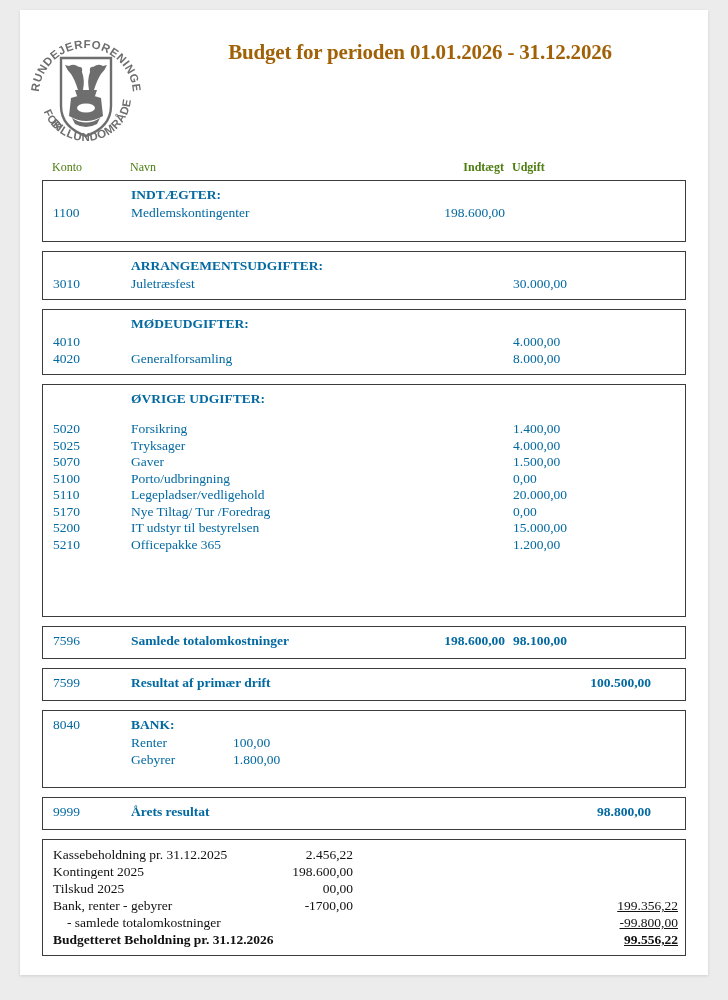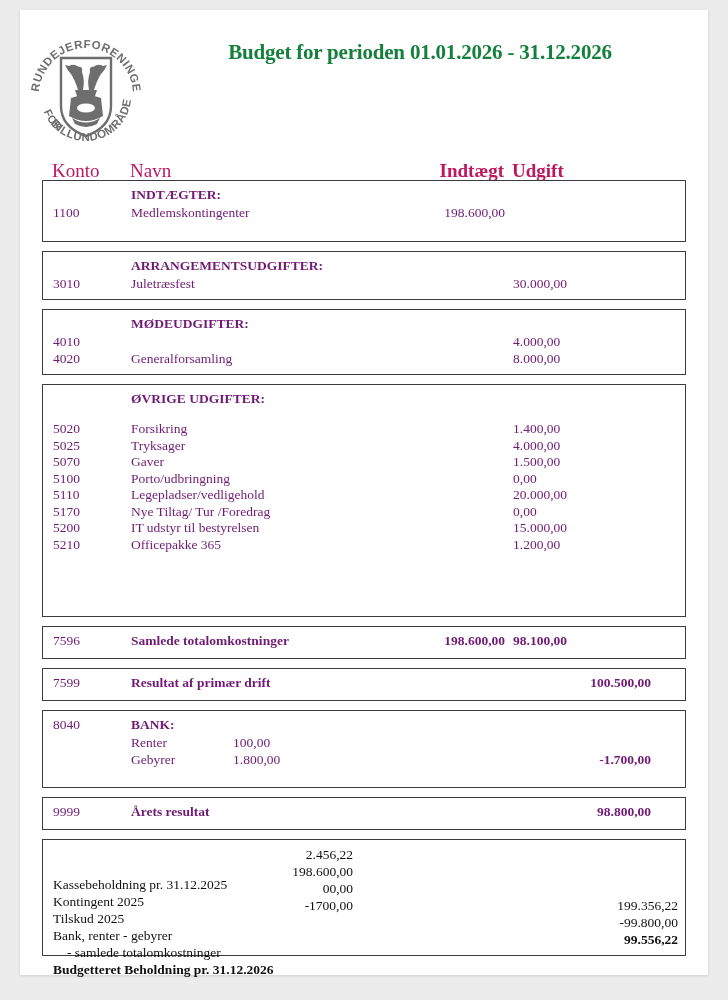--- a/index.html
+++ b/index.html
@@ -28,53 +28,53 @@
     width: 122px; height: 122px;
   }
   #doc-title {
     position: absolute;
     left: 130px; top: 30px;
     width: 540px;
     text-align: center;
     font-size: 21px;
     font-weight: bold;
     letter-spacing: -0.2px;
-    color: #15803d;
+    color: #a16207;
   }
 
   
   .col-konto  { position: absolute; left: 10px;  width: 60px;  text-align: left; }
   .col-navn   { position: absolute; left: 88px;  width: 300px; text-align: left; }
   .col-ind    { position: absolute; left: 300px; width: 162px; text-align: right; }
   .col-udg    { position: absolute; left: 470px; width: 165px; text-align: left; }
 
   
   #colhead {
     position: relative;
     height: 20px;
     margin: 0 22px 0 22px;
-    font-size: 19px;
-    color: #be185d;
+    font-size: 12px;
+    color: #4d7c0f;
   }
   #colhead .col-ind, #colhead .col-udg { font-weight: bold; }
 
   
   .box {
     position: relative;
     margin: 0 22px 0 22px;
     border: 1.4px solid #3c3c3c;
     background: #fff;
   }
   .gap { height: 9px; }
 
   .row {
     position: relative;
     height: 16.5px;
     font-size: 13.5px;
-    color: #701a75;
+    color: #0369a1;
     white-space: nowrap;
   }
   .row.tall { height: 18px; }
   .row .col-konto, .row .col-navn, .row .col-ind, .row .col-udg {
     top: 0; line-height: 16.5px;
   }
   .section-title {
     font-weight: bold;
     font-size: 13.5px;
   }
@@ -92,24 +92,24 @@
   .bank-val   { position: absolute; left: 162px; width: 110px; text-align: left; margin-left: 28px; }
 
   
   .sum-row {
     position: relative;
     height: 17px;
     font-size: 13.5px;
     color: #111;
     white-space: nowrap;
   }
-  .sum-label { position: absolute; left: 10px; width: 270px; text-align: left; line-height: 17px; margin-top: 30px; }
+  .sum-label { position: absolute; left: 10px; width: 270px; text-align: left; line-height: 17px; }
   .sum-label.indent { left: 24px; }
   .sum-mid   { position: absolute; left: 180px; width: 130px; text-align: right; line-height: 17px; }
-  .sum-right { position: absolute; left: 420px; width: 215px; text-align: right; line-height: 17px; }
+  .sum-right { position: absolute; left: 420px; width: 215px; text-align: right; line-height: 17px; text-decoration: underline; }
 </style>
 </head>
 <body>
 
 <div id="page">
 
   <div id="header">
 
     <div id="logo">
       <svg viewBox="0 0 122 122" width="122" height="122" aria-hidden="true">
@@ -288,21 +288,20 @@
       <span class="col-konto">8040</span>
       <span class="col-navn section-title">BANK:</span>
     </div>
     <div class="row">
       <span class="bank-label">Renter</span>
       <span class="bank-val">100,00</span>
     </div>
     <div class="row">
       <span class="bank-label">Gebyrer</span>
       <span class="bank-val">1.800,00</span>
-      <span class="col-mid bold">-1.700,00</span>
     </div>
     <div class="spacer-sm"></div>
     <div class="pad-b"></div>
   </div>
 
   <div class="gap"></div>
 
   <div class="box">
     <div class="pad-t"></div>
     <div class="row tall">

